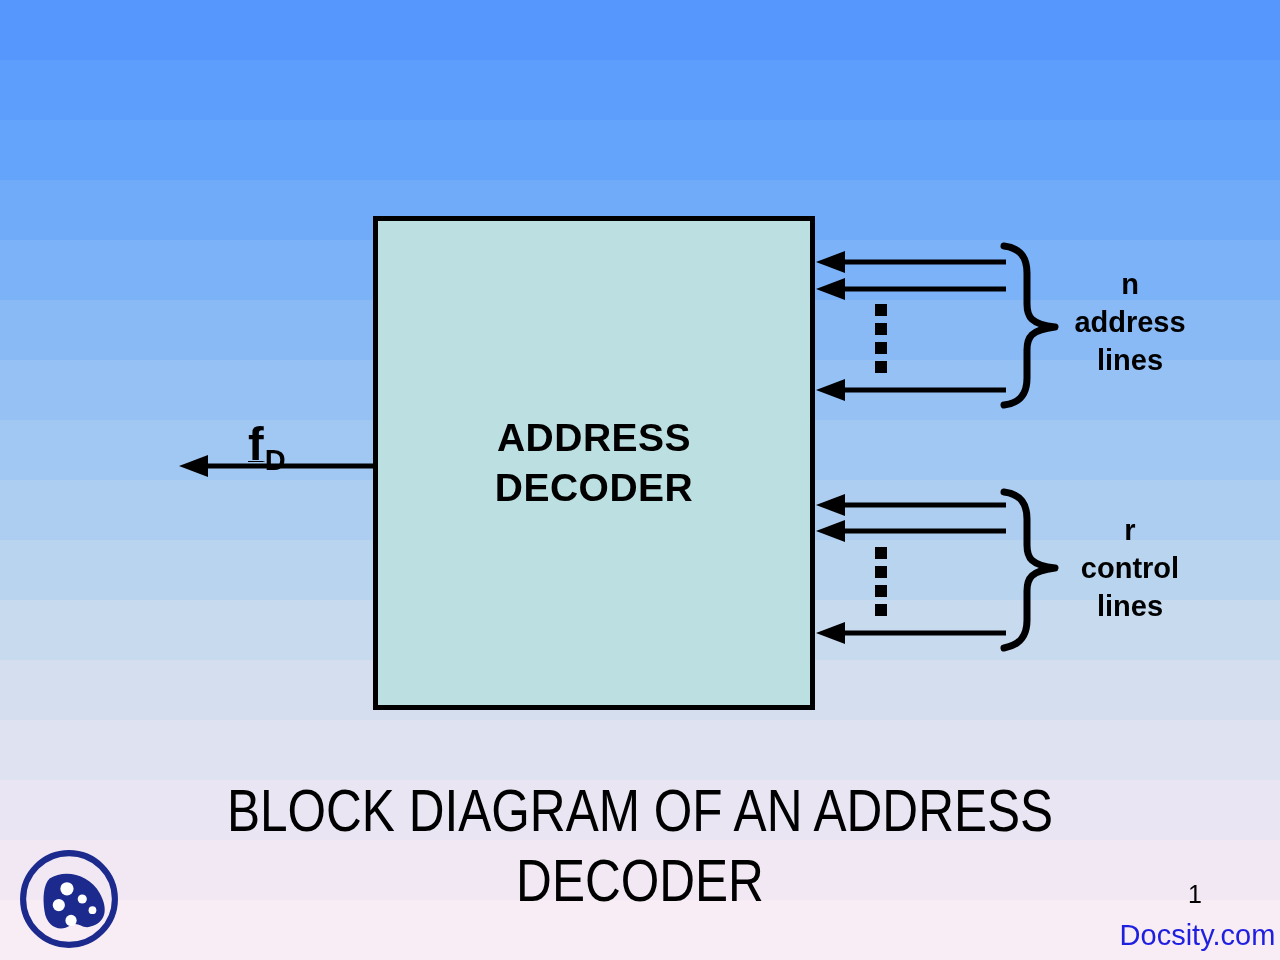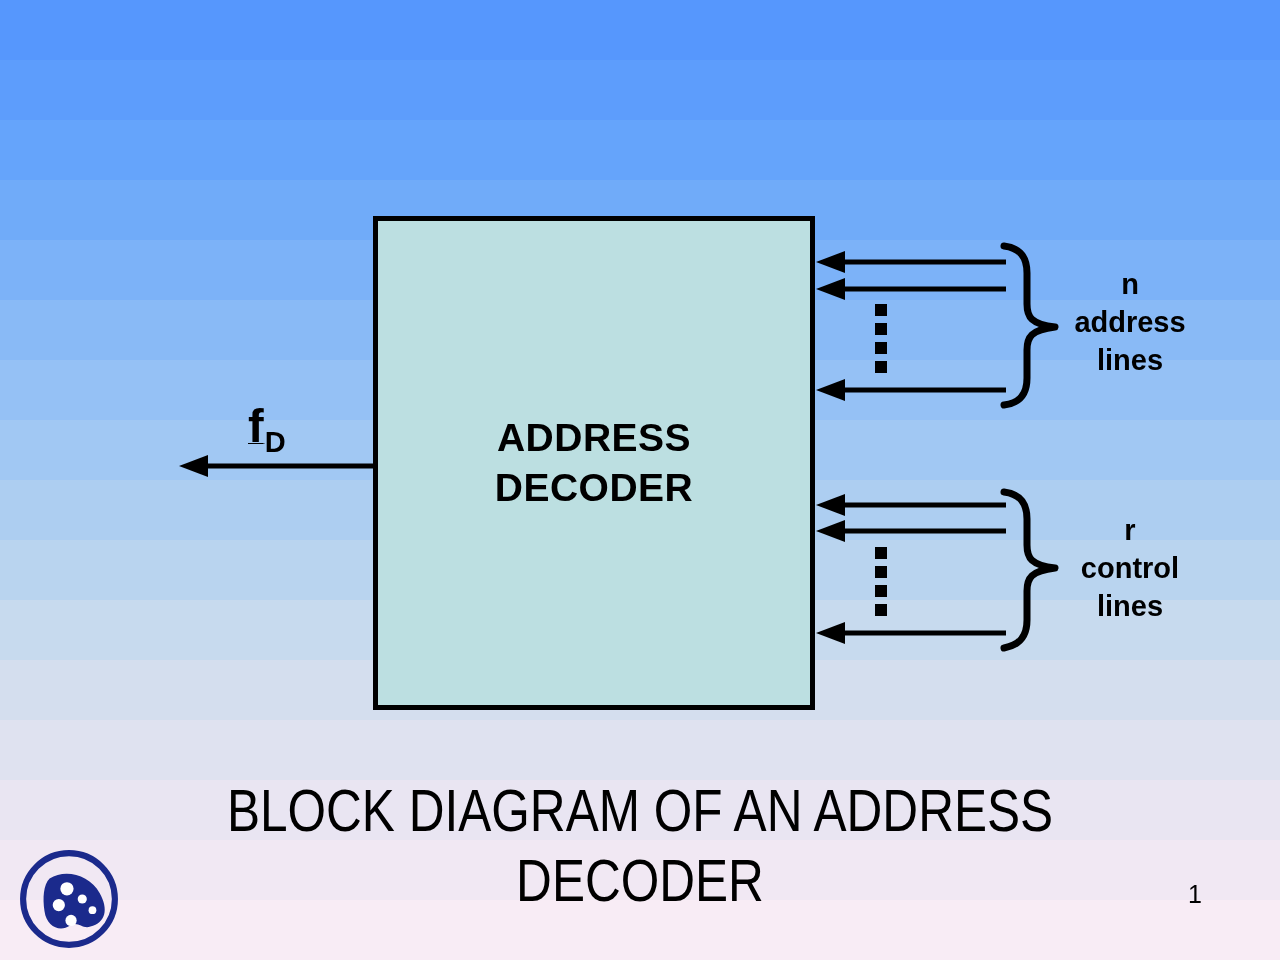--- a/index.html
+++ b/index.html
@@ -38,21 +38,21 @@
     display:flex;align-items:center;justify-content:center;
   }
   .decoder-box .block-label{
     font-weight:bold;font-size:39px;line-height:50px;
     color:#000;text-align:center;letter-spacing:0.5px;
   }
 
   .diagram-layer{left:0;top:0;}
 
   .fd-label{
-    left:248px;top:398px;color:#000;font-weight:bold;text-decoration:underline;
+    left:248px;top:416px;color:#000;font-weight:bold;text-decoration:underline;
   }
   .fd-label .base{font-size:47px;}
   .fd-label .sub{font-size:29px;position:relative;top:10px;left:1px;}
 
   .brace-label{
     width:200px;text-align:center;color:#000;
     font-weight:bold;font-size:29px;line-height:38px;
   }
   .address-label{left:1030px;top:265px;}
   .control-label{left:1030px;top:511px;}
@@ -141,20 +141,21 @@
 lines</div>
   <div class="abs brace-label control-label pre">r
 control
 lines</div>
 
   <div class="abs slide-title pre">BLOCK DIAGRAM OF AN ADDRESS
 DECODER</div>
 
   <div class="abs page-number">1</div>
 
+  <div class="abs watermark">Docsity.com</div>
 
   <svg class="abs logo" width="102" height="102" viewBox="0 0 100 100">
     <circle cx="50" cy="50" r="45" fill="none" stroke="#1b2a8c" stroke-width="6"></circle>
     <path fill="#1b2a8c" d="M 31 30 C 46 20, 70 26, 80 44 C 89 60, 86 73, 71 77 C 63 80, 59 71, 51 76 C 41 83, 28 77, 26 62 C 24 49, 25 36, 31 30 Z"></path>
     <circle cx="48" cy="40" r="6.5" fill="#ffffff"></circle>
     <circle cx="63" cy="50" r="4.5" fill="#ffffff"></circle>
     <circle cx="40" cy="56" r="6" fill="#ffffff"></circle>
     <circle cx="73" cy="61" r="3.8" fill="#ffffff"></circle>
     <circle cx="52" cy="71" r="5.5" fill="#ffffff"></circle>
   </svg>

